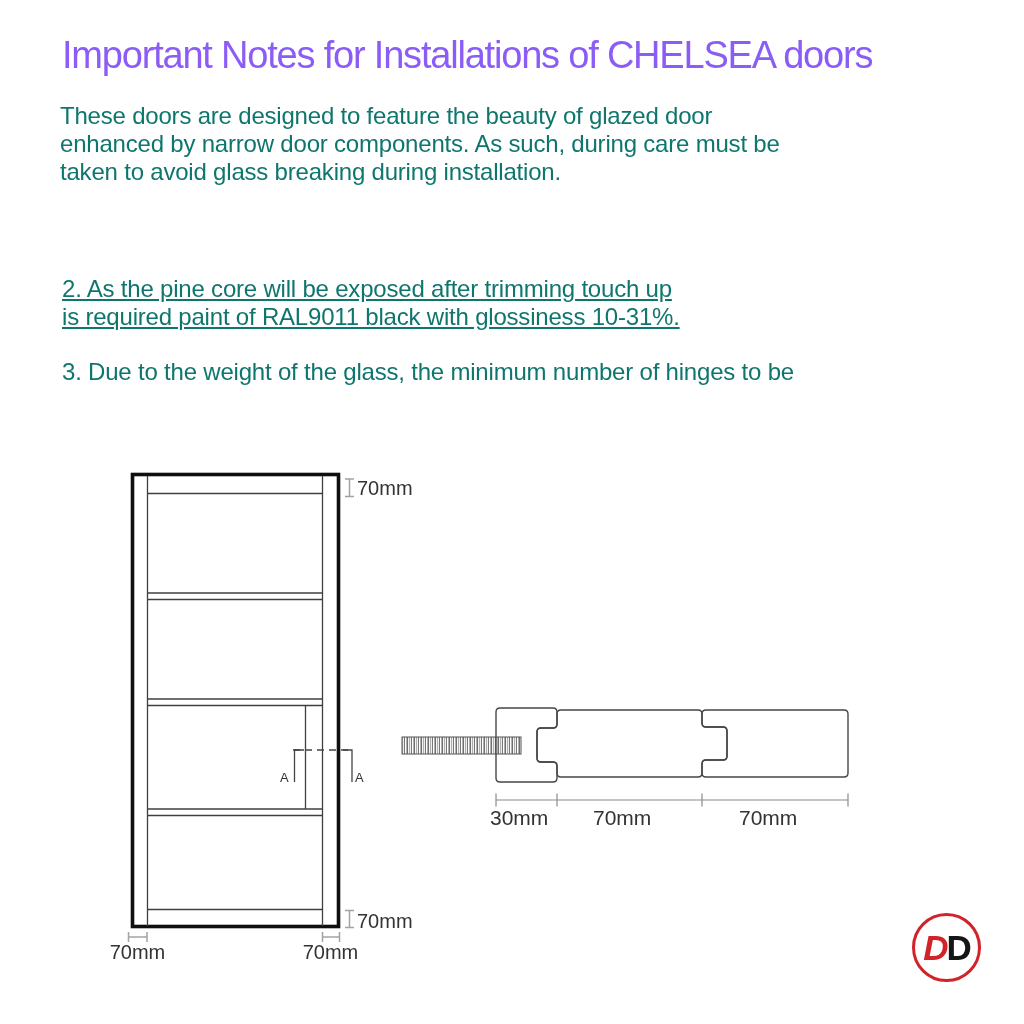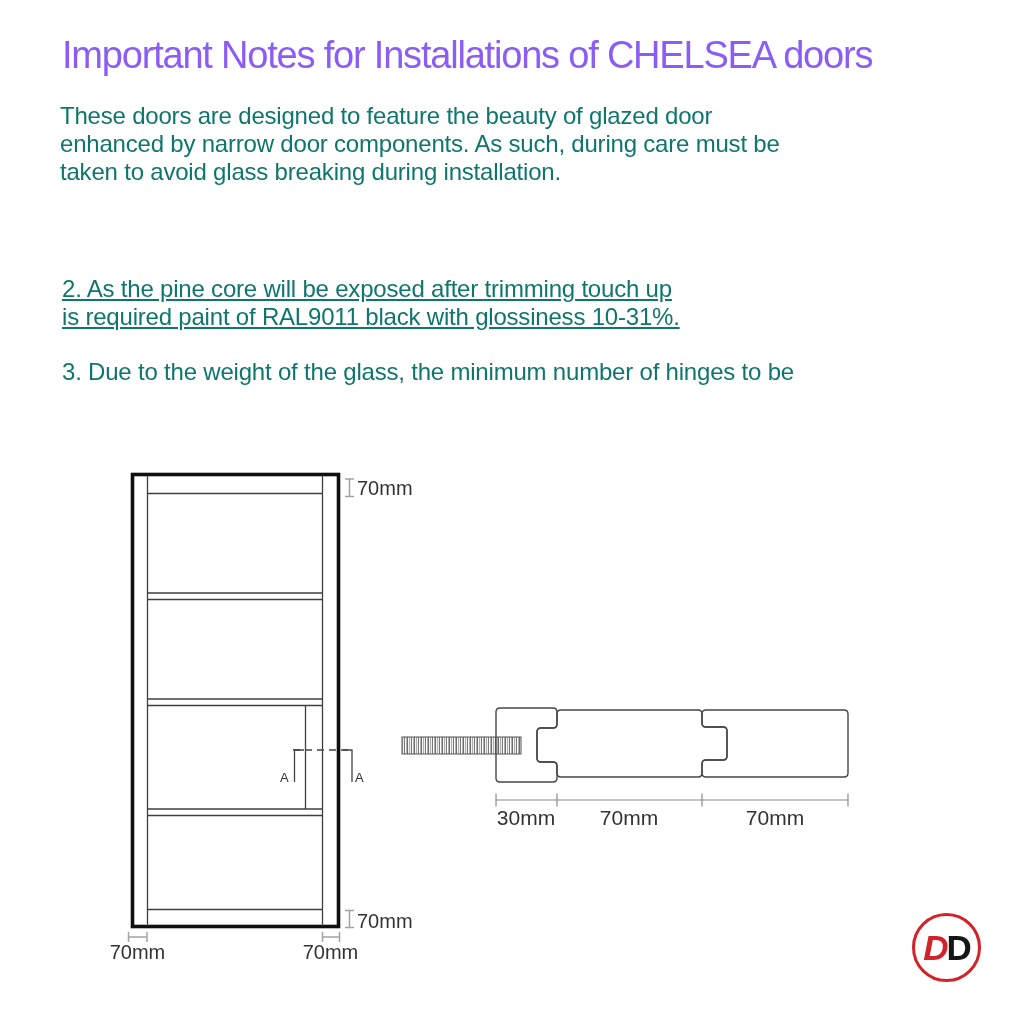--- a/index.html
+++ b/index.html
@@ -14,21 +14,21 @@
   }
   .bodytext{font-size:24px;line-height:28px;letter-spacing:-0.2px;color:#0f766e;white-space:nowrap;}
   .intro{left:60px;top:102px;}
   .note1{left:62px;top:218px;}
   .note2{left:62px;top:275px;text-decoration:underline;}
   .note3{left:62px;top:358px;}
   .dim-label{font-size:20px;color:#333;white-space:nowrap;}
   .dim-label.center{text-align:center;}
   .section-a-label{font-size:13px;color:#333;}
   .cs-title{left:494px;top:652px;font-size:25px;font-weight:500;color:#2b2b2b;white-space:nowrap;}
-  .cs-dim{top:806px;width:72px;text-align:center;font-size:21px;color:#333;}
+  .cs-dim{top:806px;width:72px;font-size:21px;color:#333;}
   svg{display:block;}
   .logo-ring{
     left:912px;top:913px;width:63px;height:63px;border:3px solid #d2232a;border-radius:50%;
     display:flex;align-items:center;justify-content:center;background:#fff;
     letter-spacing:-2px;
   }
   .logo-ring span{font-size:35px;font-weight:700;line-height:1;}
   .logo-d1{color:#d2232a;font-style:italic;}
   .logo-d2{color:#161616;}
 </style>

